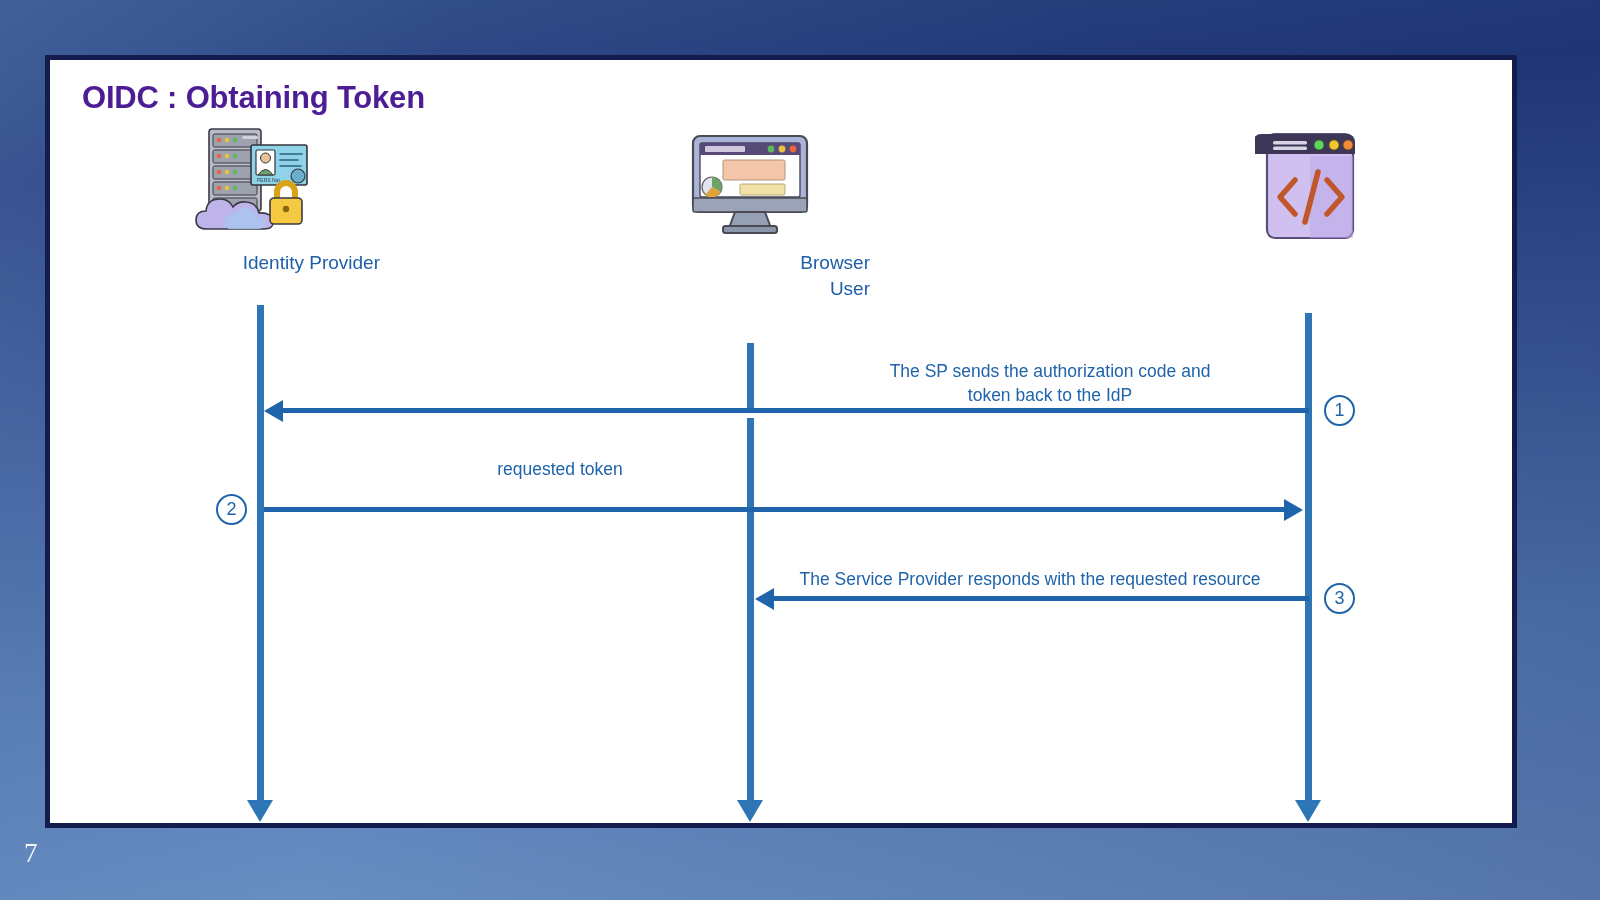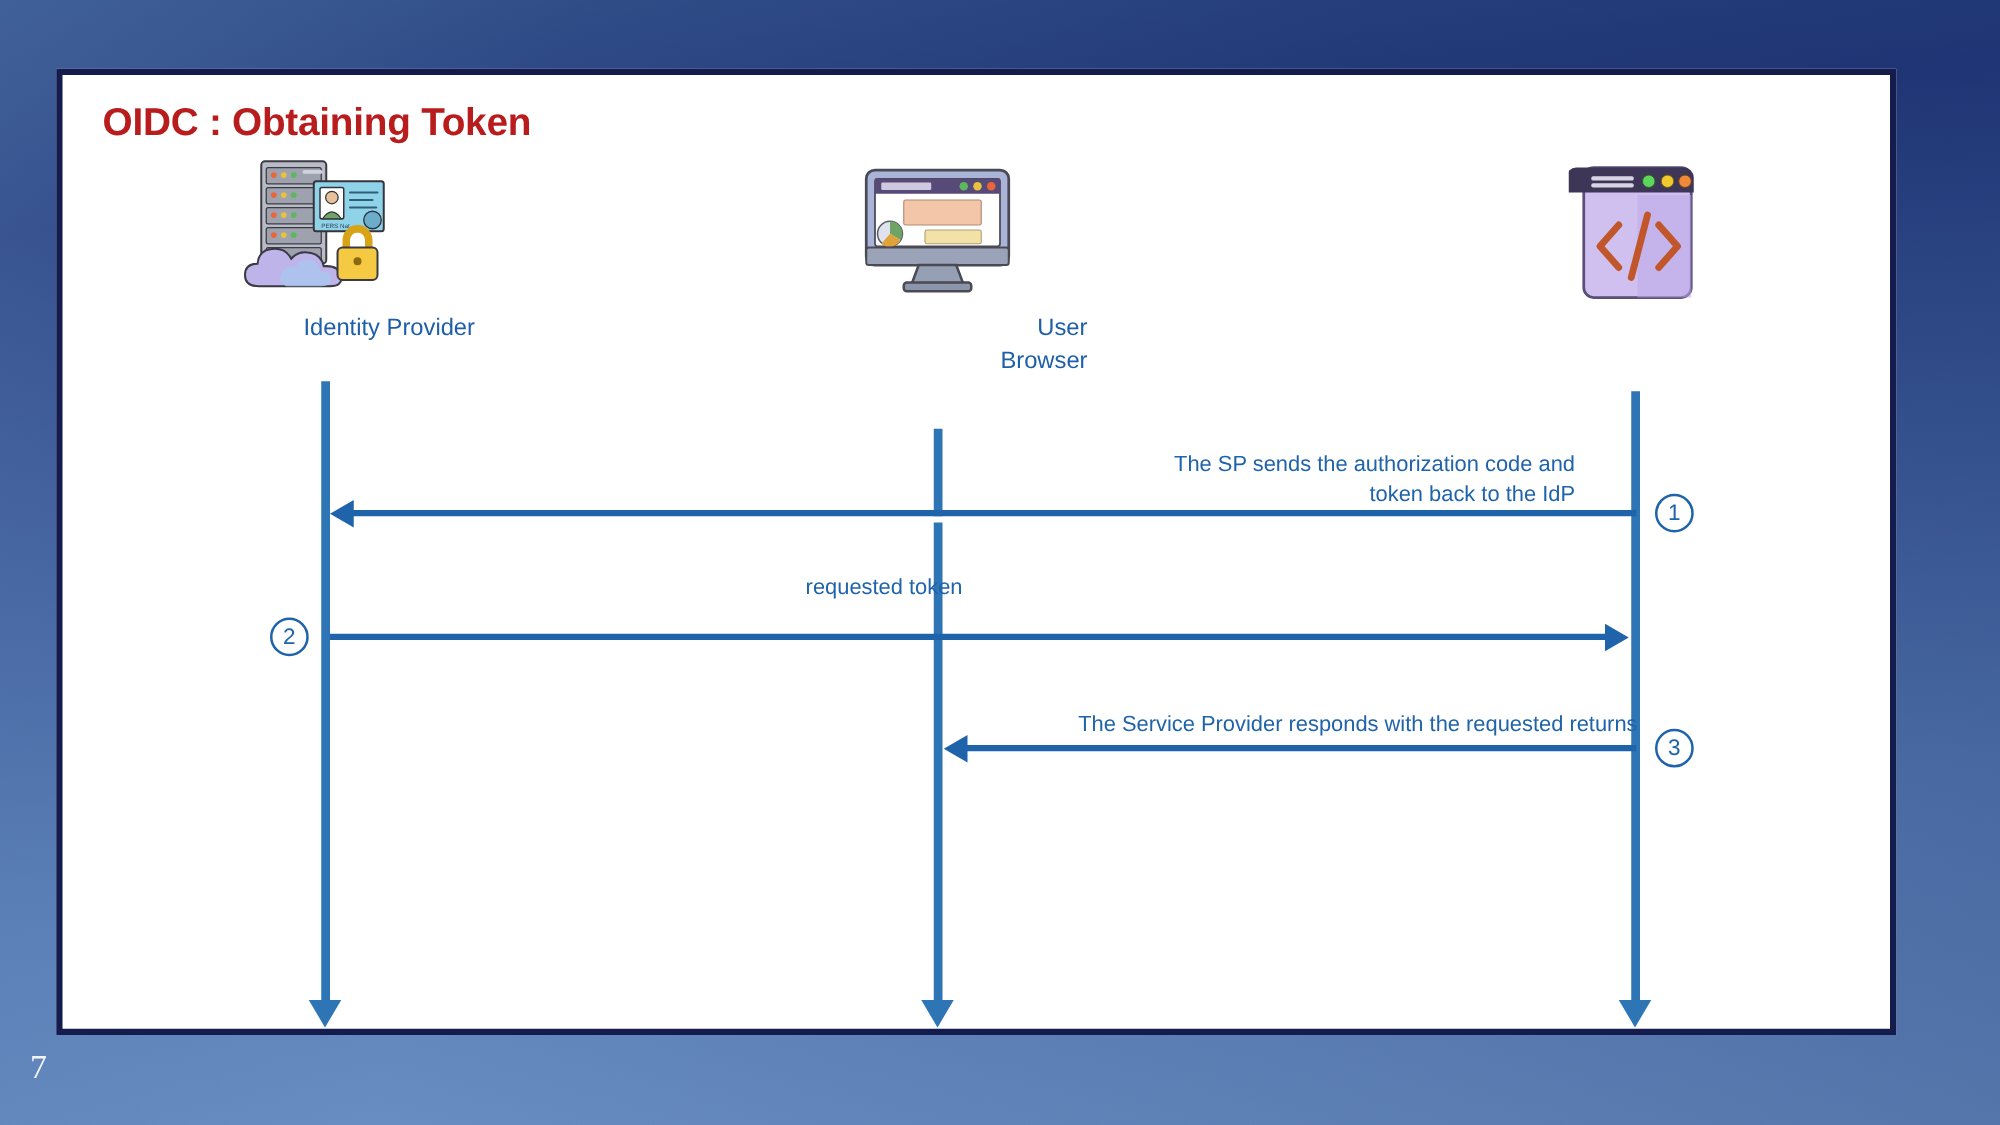--- a/index.html
+++ b/index.html
@@ -41,21 +41,21 @@
     box-sizing: border-box;
   }
 
   
   #slide-title {
     position: absolute;
     left: 32px;
     top: 20px;
     font-size: 31px;
     font-weight: bold;
-    color: #b91c1c;
+    color: #4c1d95;
     letter-spacing: -0.2px;
     white-space: nowrap;
   }
 
   
   .actor {
     position: absolute;
     width: 240px;
     text-align: right;
   }
@@ -107,21 +107,21 @@
     height: 0;
     border-top: 11px solid transparent;
     border-bottom: 11px solid transparent;
     border-left: 19px solid #1f63ab;
   }
   .msg-label {
     position: absolute;
     font-size: 17.5px;
     color: #1f63ab;
     line-height: 1.35;
-    text-align: right;
+    text-align: center;
   }
 
   
   .step-badge {
     position: absolute;
     width: 31px;
     height: 31px;
     border: 2px solid #1f63ab;
     border-radius: 50%;
     color: #1f63ab;
@@ -223,22 +223,22 @@
           <rect x="55" y="54" width="45" height="11" rx="1.5" fill="#f2e2a8" stroke="#b0a072" stroke-width="0.9"></rect>
           <circle cx="27" cy="57" r="10" fill="#dfe3ee" stroke="#5a5a66" stroke-width="1.2"></circle>
           <path d="M27 57 L27 47 A10 10 0 0 1 35.5 62 Z" fill="#6fa564"></path>
           <path d="M27 57 L35.5 62 A10 10 0 0 1 20 65 Z" fill="#e0a33c"></path>
           <rect x="8" y="68" width="114" height="14" rx="2" fill="#9aa3b8" stroke="#4a4a55" stroke-width="1.6"></rect>
           <path d="M50 82 l-6 16 h42 l-6 -16 z" fill="#96a0b4" stroke="#4a4a55" stroke-width="2"></path>
           <rect x="38" y="96" width="54" height="7" rx="2.5" fill="#8c96ab" stroke="#4a4a55" stroke-width="2"></rect>
         </svg>
       </div>
       <div class="actor-label">
+        <div>Browser</div>
         <div>User</div>
-        <div>Browser</div>
       </div>
     </div>
 
     <div class="actor" style="left:1140px; top:60px;">
       <div class="actor-icon">
         <svg class="art" width="110" height="112" viewBox="0 0 110 112" aria-hidden="true">
           <rect x="12" y="6" width="86" height="104" rx="8" fill="#cfc0f0" stroke="#5a4f7a" stroke-width="2.2"></rect>
           <path d="M12 6 h86 a8 8 0 0 1 8 8 v12 h-102 v-12 a8 8 0 0 1 8 -8 z" transform="translate(-6,0)" fill="#3d3656"></path>
           <rect x="18" y="13" width="34" height="3.4" rx="1.5" fill="#d8d4e6"></rect>
           <rect x="18" y="18.5" width="34" height="3.4" rx="1.5" fill="#d8d4e6"></rect>
@@ -275,21 +275,21 @@
     <div class="step-badge" style="left:1274px; top:335px;">1</div>
 
     <div class="msg-label" style="left:300px; top:398px; width:420px;">
       <div>requested token</div>
     </div>
     <div class="msg-line" style="left:214px; top:447px; width:1020px;"></div>
     <div class="msg-head-right" style="left:1234px; top:438.5px;"></div>
     <div class="step-badge" style="left:166px; top:434px;">2</div>
 
     <div class="msg-label" style="left:700px; top:508px; width:560px;">
-      <div>The Service Provider responds with the requested returns</div>
+      <div>The Service Provider responds with the requested resource</div>
     </div>
     <div class="msg-line" style="left:722px; top:536px; width:537px;"></div>
     <div class="msg-head-left" style="left:705px; top:527.5px;"></div>
     <div class="step-badge" style="left:1274px; top:523px;">3</div>
 
   </div>
 
   <div id="page-number">7</div>
 </div>
 

